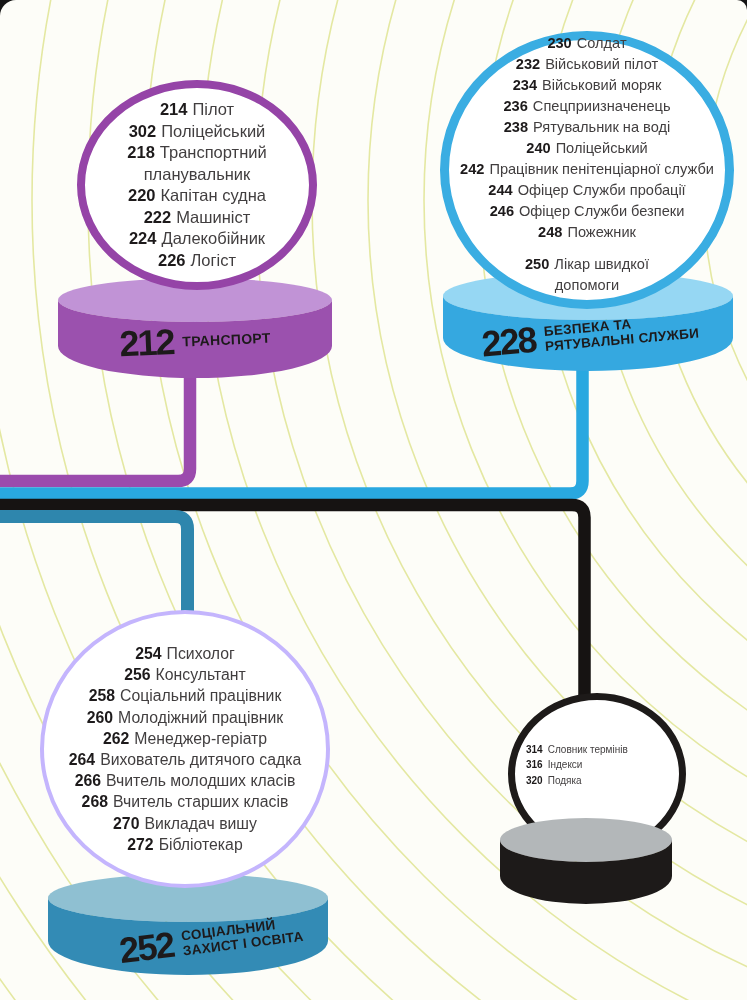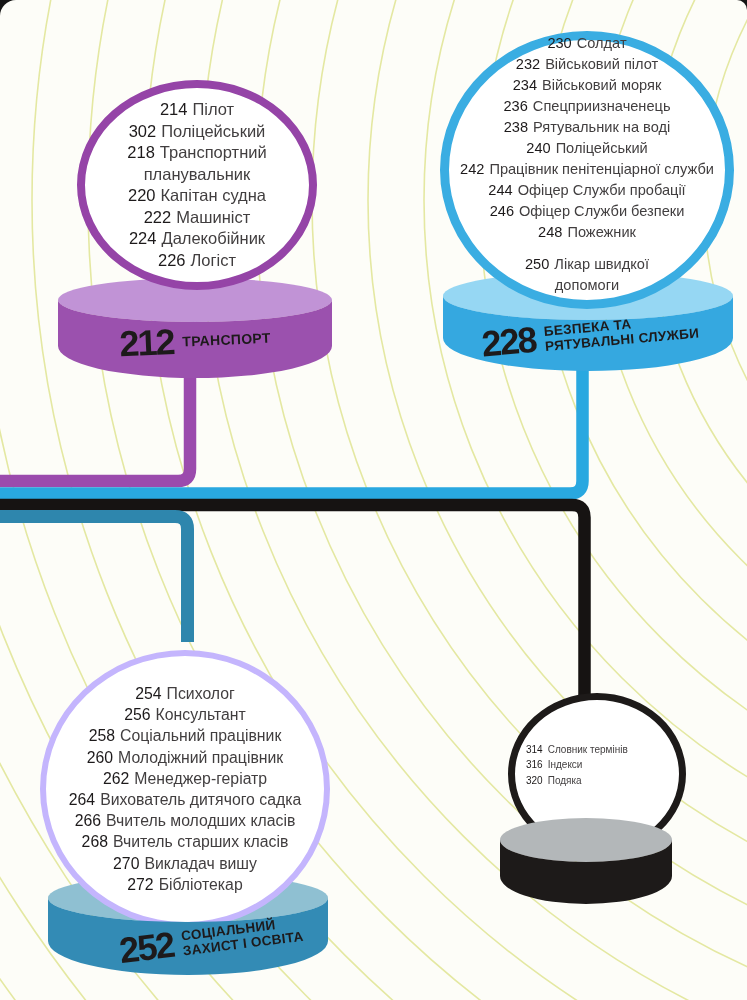--- a/index.html
+++ b/index.html
@@ -13,29 +13,29 @@
   .fg{z-index:2;pointer-events:none;}
 
   
   .circle{
     position:absolute;background:#ffffff;border-radius:50%;
     display:flex;align-items:center;justify-content:center;
     text-align:center;z-index:1;
   }
   .c-transport{left:77px;top:80px;width:240px;height:210px;border:8px solid #9544a7;}
   .c-security{left:440px;top:31px;width:294px;height:278px;border:9px solid #3aade2;}
-  .c-social{left:40px;top:650px;width:290px;height:278px;border:6px solid #c4b5fd;}
+  .c-social{left:40px;top:610px;width:290px;height:278px;border:4px solid #c4b5fd;}
   .c-back{left:508px;top:693px;width:178px;height:162px;border:7px solid #1d1a19;}
 
   .entries{color:#413e3f;}
   .c-transport .entries{width:218px;font-size:16.5px;line-height:21.5px;}
   .c-security .entries{width:288px;font-size:14.6px;line-height:21px;}
   .c-social .entries{width:272px;font-size:15.8px;line-height:21.2px;}
   .c-back .entries{width:150px;font-size:10px;line-height:15.4px;text-align:left;transform:translate(4px,-9px);}
-  .entry-num{font-weight:400;color:#1d1a1b;margin-right:5px;}
+  .entry-num{font-weight:700;color:#1d1a1b;margin-right:5px;}
   .c-security .entry:last-child{max-width:168px;margin:11px auto;}
 
   
   .cyl-label{
     position:absolute;display:flex;align-items:center;justify-content:center;
     gap:9px;z-index:3;color:#1d1a1b;
   }
   .num{font-size:36px;font-weight:700;letter-spacing:-2px;}
   .cyl-title{font-size:13.5px;font-weight:700;line-height:15px;letter-spacing:.3px;text-align:left;}
   .cyl-title span{display:block;}

